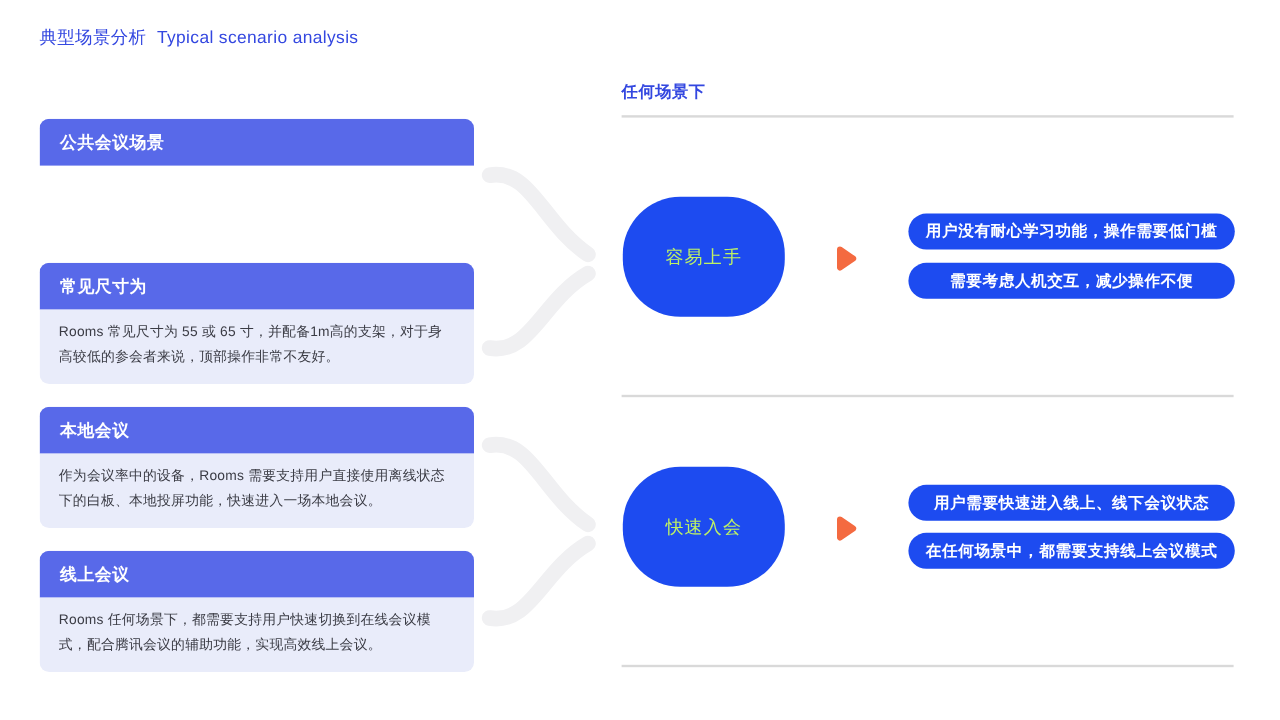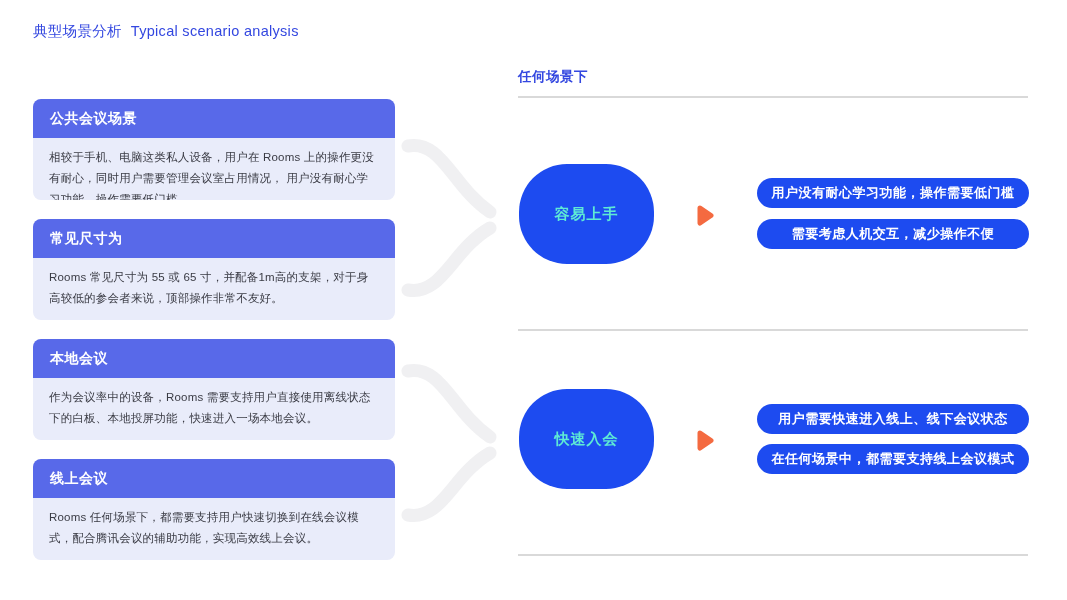--- a/index.html
+++ b/index.html
@@ -58,21 +58,21 @@
   }
   .hline-1{top:96px;}
   .hline-2{top:329px;}
   .hline-3{top:554px;}
 
   .bubble{
     position:absolute;left:519px;width:135px;height:100px;
     background:var(--deep-blue);
     border-radius:48px;
     display:flex;align-items:center;justify-content:center;
-    color:#5eead4;font-size:15px;font-weight:700;letter-spacing:1px;
+    color:#bef264;font-size:15px;font-weight:400;letter-spacing:1px;
   }
   .bubble-1{top:164px;}
   .bubble-2{top:389px;}
 
   .arrow{position:absolute;left:696px;width:19px;height:23px;}
   .arrow-1{top:204px;}
   .arrow-2{top:429px;}
 
   .pill{
     position:absolute;left:757px;width:272px;height:30px;
@@ -96,21 +96,20 @@
 
   <svg class="connectors" width="1067" height="600" viewBox="0 0 1067 600">
     <path d="M408,146 C442,140 452,186 490,212"></path>
     <path d="M408,290 C442,296 452,250 490,228"></path>
     <path d="M408,371 C442,365 452,411 490,437"></path>
     <path d="M408,515 C442,521 452,475 490,453"></path>
   </svg>
 
   <div class="scenario-card card-1">
     <div class="card-header">公共会议场景</div>
-    <div class="card-body">相较于手机、电脑这类私人设备，用户在 Rooms 上的操作更没有耐心，同时用户需要管理会议室占用情况， 用户没有耐心学习功能，操作需要低门槛。</div>
   </div>
   <div class="scenario-card card-2">
     <div class="card-header">常见尺寸为</div>
     <div class="card-body">Rooms 常见尺寸为 55 或 65 寸，并配备1m高的支架，对于身高较低的参会者来说，顶部操作非常不友好。</div>
   </div>
   <div class="scenario-card card-3">
     <div class="card-header">本地会议</div>
     <div class="card-body">作为会议率中的设备，Rooms 需要支持用户直接使用离线状态下的白板、本地投屏功能，快速进入一场本地会议。</div>
   </div>
   <div class="scenario-card card-4">

